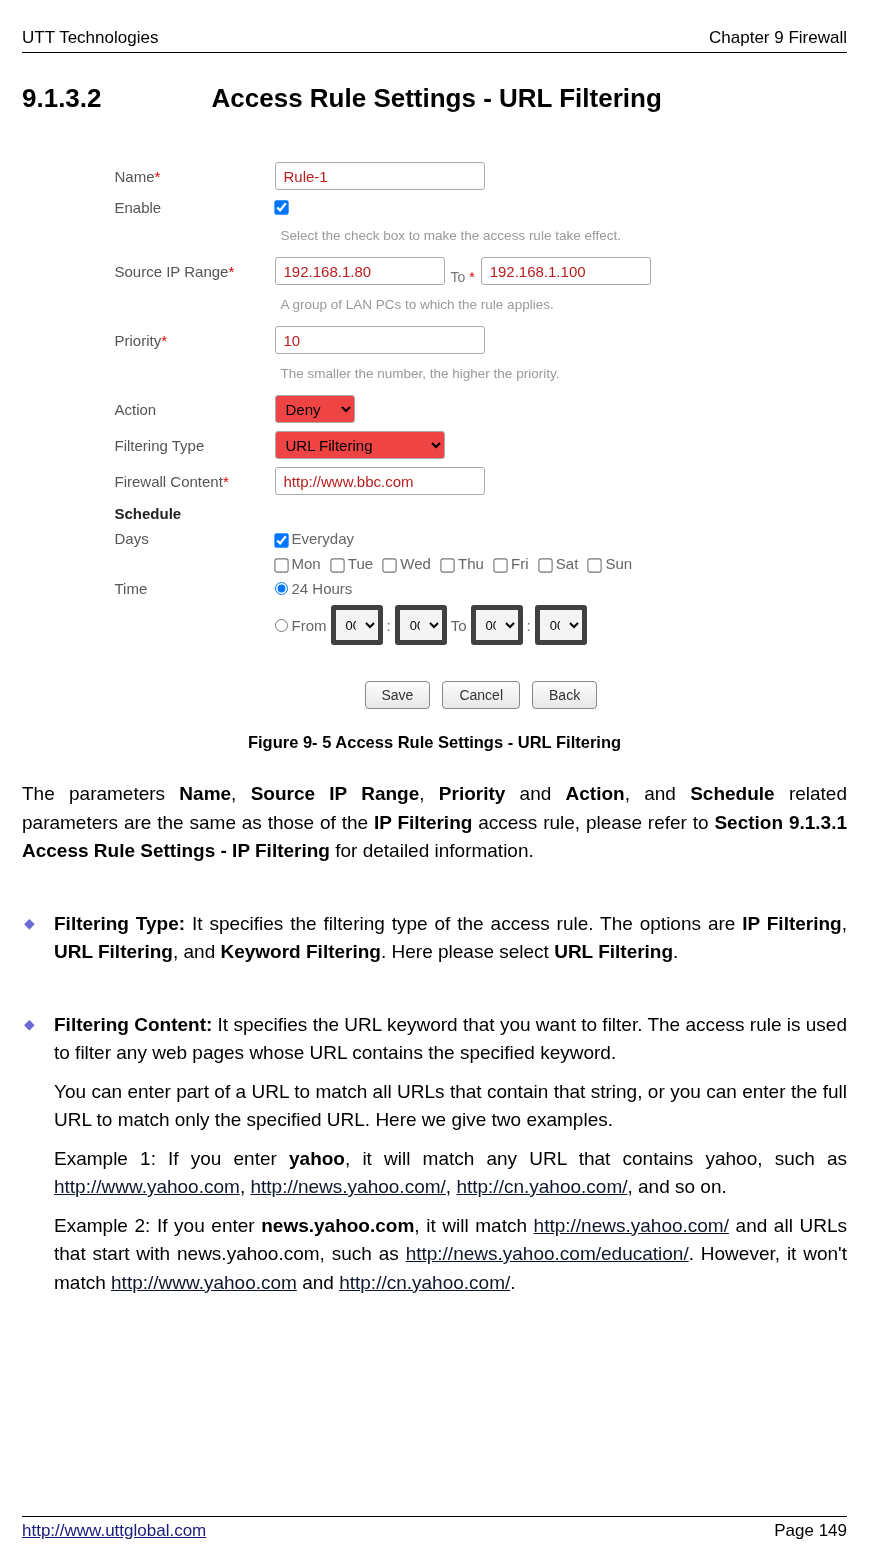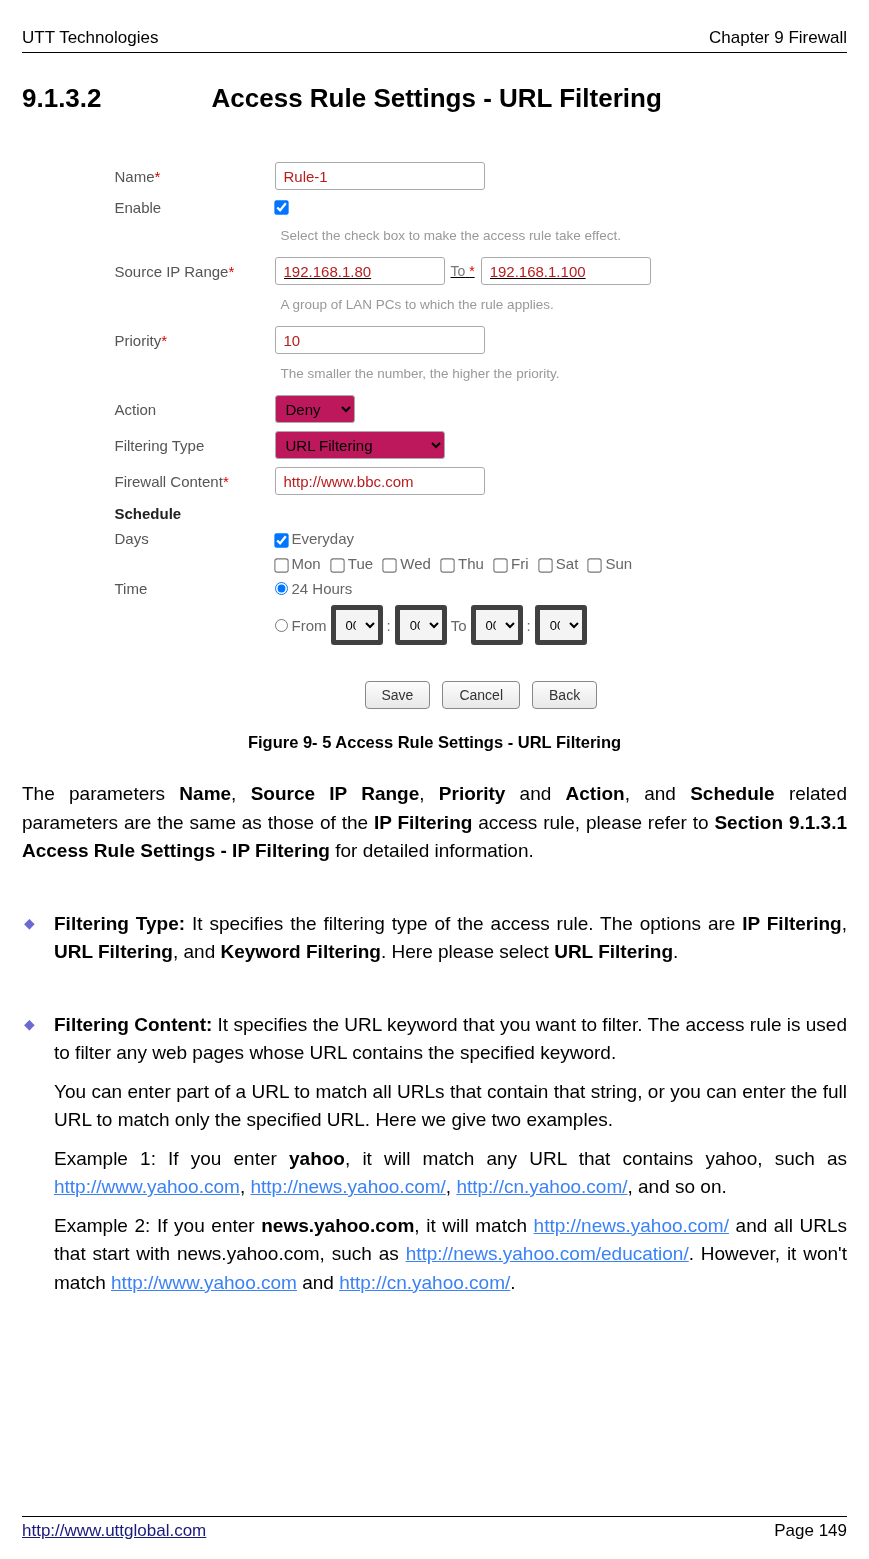--- a/index.html
+++ b/index.html
@@ -67,21 +67,21 @@
       color: #777;
       font-size: 14px;
       padding: 0 6px;
     }
     select {
       height: 28px;
       border: 1px solid #aaa;
       border-radius: 3px;
       padding: 2px 6px;
       font-size: 15px;
-      background: #be185d;
+      background: #ef4444;
     }
     .sel-sm { width: 80px; }
     .sel-md { width: 170px; }
     .chk { margin-right: 4px; transform: scale(1.1); vertical-align: middle; }
     .daygroup { color: #666; font-size: 15px; }
     .daygroup label { margin-right: 6px; }
     .timerow { color: #666; font-size: 15px; display:flex; align-items:center; gap:4px;}
     .timesel {
       width: 52px; height: 40px; border:5px solid #404040; border-radius:3px;
       background:#f4f4f4; font-size:13px;
@@ -122,21 +122,21 @@
     }
     .bullets > li::before {
       content: "◆";
       position: absolute;
       left: 2px;
       top: 3px;
       color: #6a6ad2;
       font-size: 14px;
     }
     .sub { margin-bottom: 10px; }
-    .ul { text-decoration: underline; color: #3b82f6; }
+    .ul { text-decoration: underline; color: #0f172a; }
     .footer {
       position: absolute;
       bottom: 18px;
       left: 22px; right: 22px;
       border-top: 1.5px solid #000;
       padding-top: 4px;
       display: flex; justify-content: space-between;
       font-size: 17px;
     }
     .footer a { color: #1a1a7a; text-decoration: underline; }
@@ -163,21 +163,21 @@
     </div>
 
     <div class="row">
       <div class="lbl"><span>Enable</span></div>
       <div class="field"><input type="checkbox" class="chk" checked="" style=""></div>
     </div>
     <div class="hint">Select the check box to make the access rule take effect.</div>
 
     <div class="row iprow">
       <div class="lbl"><span>Source IP Range</span><span class="req">*</span></div>
-      <div class="field" style="display:flex;align-items:center;text-decoration:underline;">
+      <div class="field" style="display:flex;align-items:flex-end;">
         <input type="text" class="w170" value="192.168.1.80" style="">
         <span class="to"><span>To</span> <span class="req">*</span></span>
         <input type="text" class="w170" value="192.168.1.100" style="">
       </div>
     </div>
     <div class="hint">A group of LAN PCs to which the rule applies.</div>
 
     <div class="row">
       <div class="lbl"><span>Priority</span><span class="req">*</span></div>
       <div class="field"><input type="text" class="w200" value="10" style=""></div>

